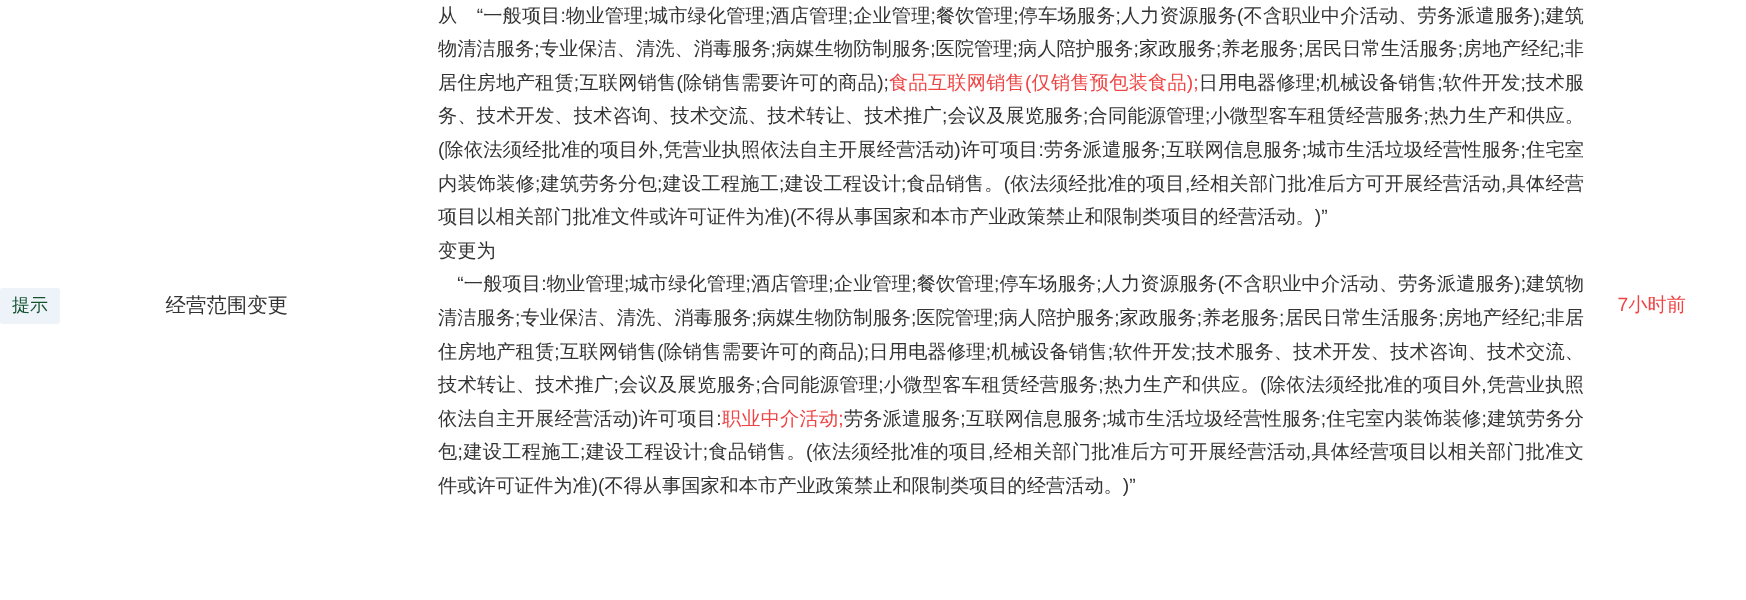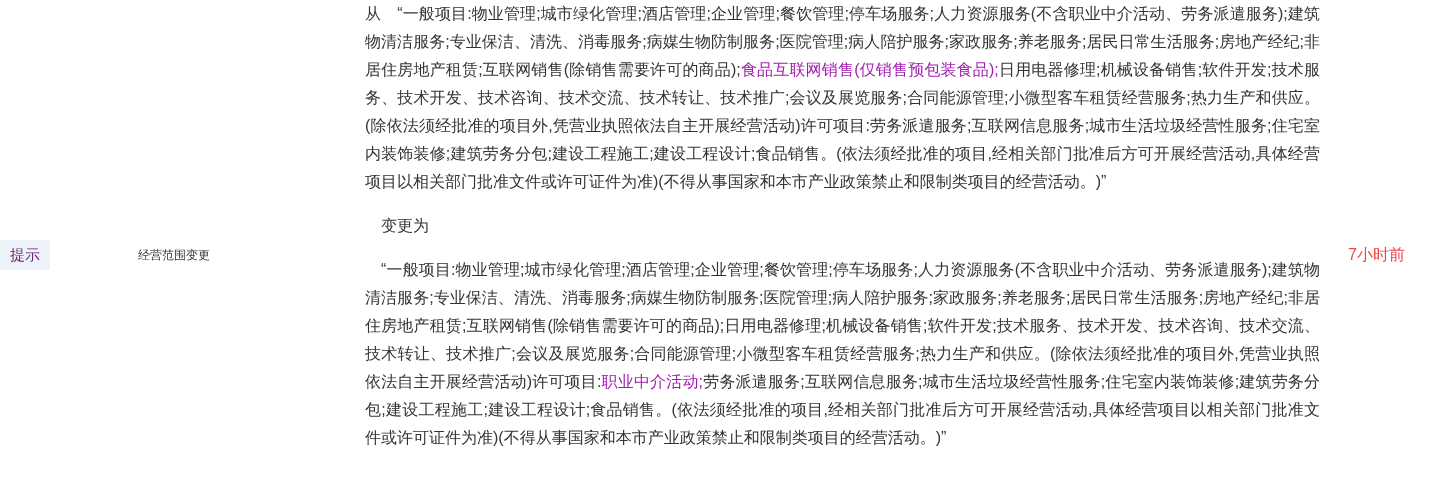--- a/index.html
+++ b/index.html
@@ -22,54 +22,54 @@
   }
   .badge-cell {
     position: absolute;
     left: 0px;
     top: 240px;
     width: 120px;
   }
   .badge {
     display: inline-block;
     background: #eef3fa;
-    color: #701a75;
+    color: #14532d;
     font-size: 15px;
     line-height: 15px;
     padding: 7px 10px 8px 10px;
     border-radius: 2px;
   }
   .type-cell {
     position: absolute;
     left: 138px;
     top: 244px;
     width: 210px;
-    font-size: 12px;
+    font-size: 17px;
     line-height: 22px;
     color: #333333;
   }
   .content-cell {
     position: absolute;
     left: 365px;
     top: 0px;
     width: 955px;
     font-size: 16px;
     line-height: 28px;
     color: #333333;
     text-align: justify;
   }
   .para {
     margin: 0;
     padding: 0;
   }
   .hl {
-    color: #a21caf;
+    color: #ef4444;
   }
   .mid-label {
-    margin: 16px;
+    margin: 0;
     padding: 0;
     line-height: 28px;
   }
   .time-cell {
     position: absolute;
     left: 1348px;
     top: 244px;
     width: 100px;
     font-size: 16px;
     line-height: 22px;

